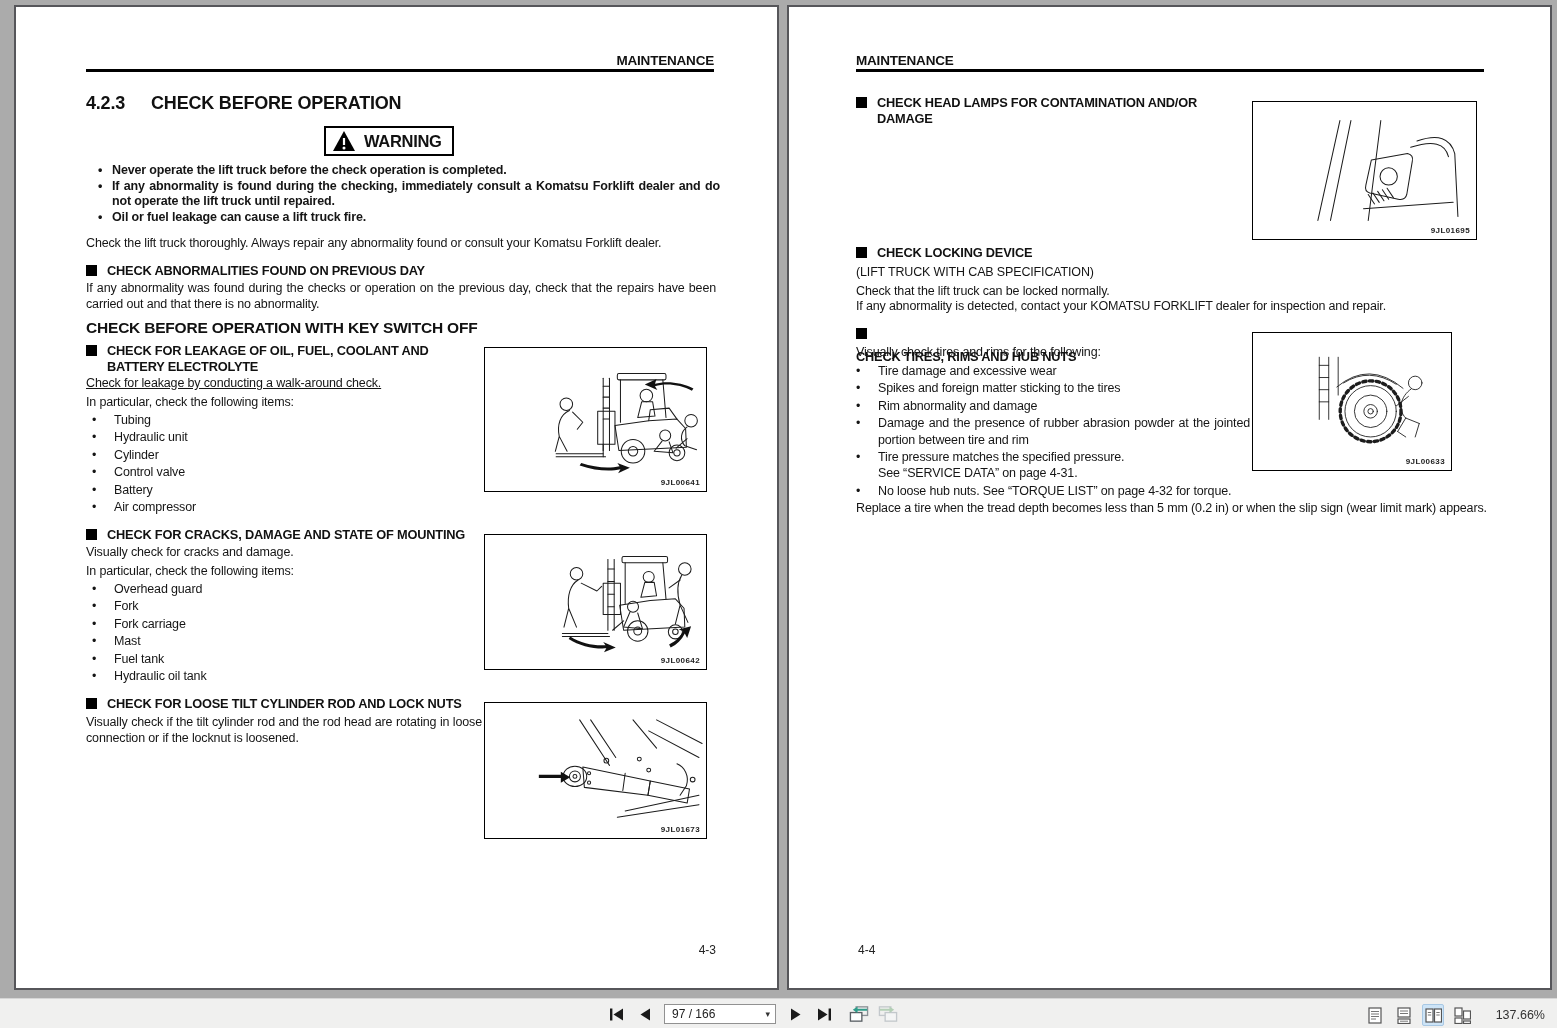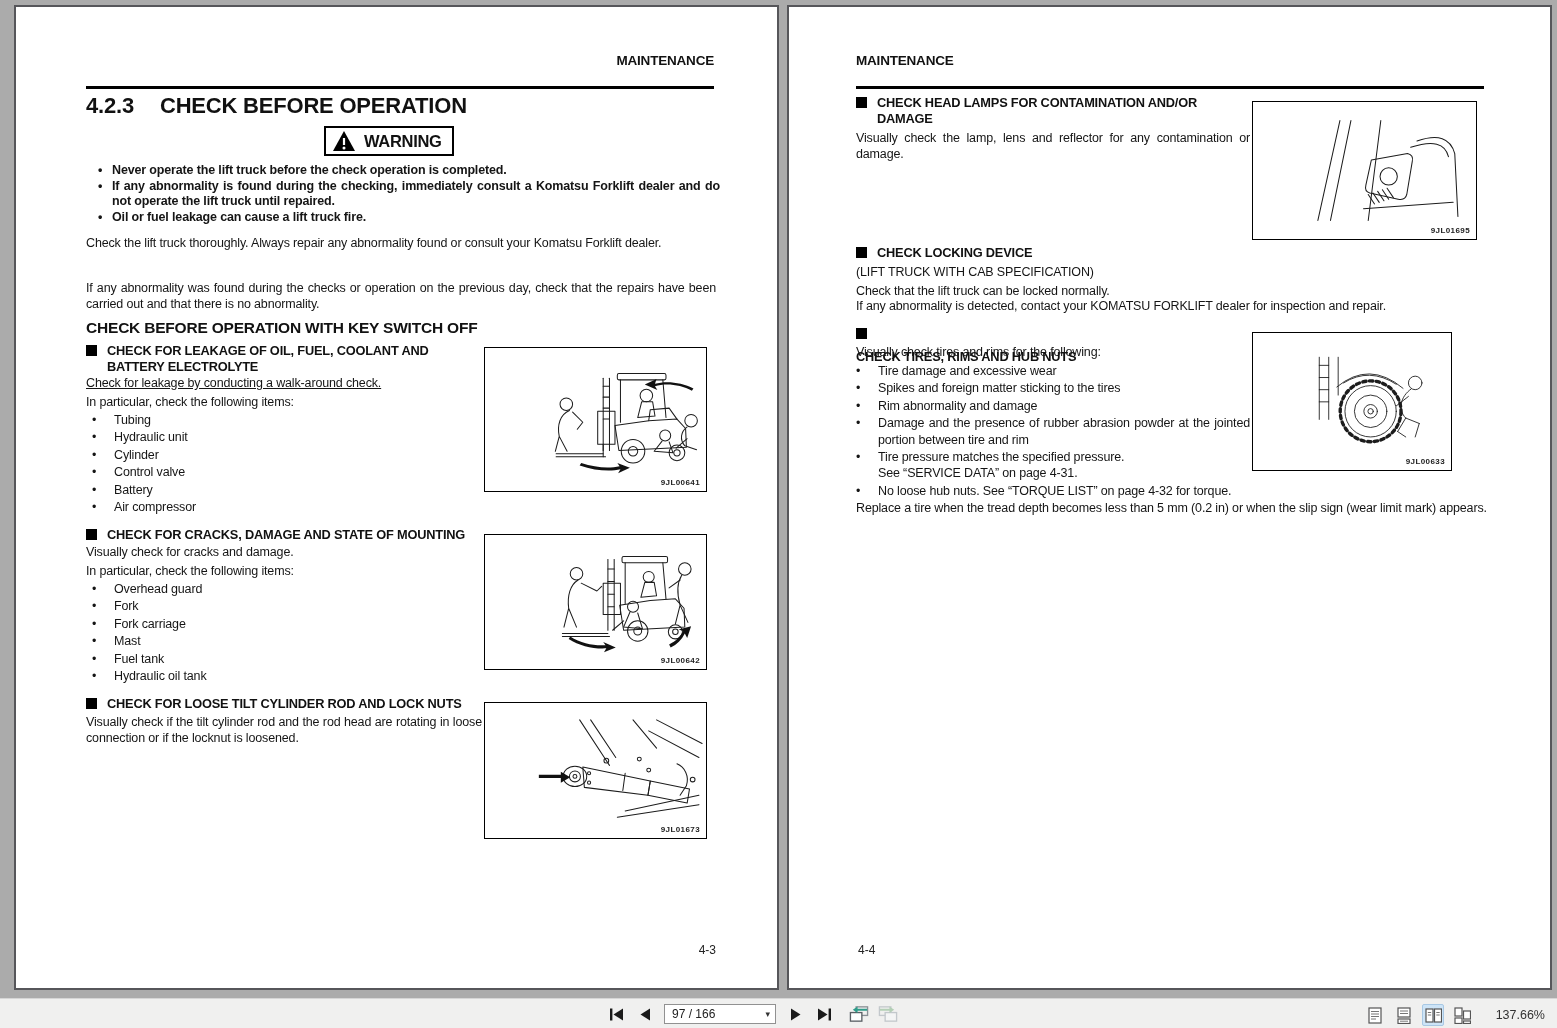--- a/index.html
+++ b/index.html
@@ -23,26 +23,26 @@
   .doc-text { font-size:12.5px; line-height:15.5px; letter-spacing:-0.15px; color:#151515; }
   .bold { font-weight:bold; }
   .justify { text-align:justify; }
   .nowrap { white-space:nowrap; }
   .pre { white-space:pre-line; }
 
   .abs { position:absolute; }
 
   .page-header {
     position:absolute; font-size:13.5px; font-weight:bold;
-    border-bottom:3px solid #000; padding-bottom:18px; letter-spacing:-0.2px;
+    border-bottom:3px solid #000; padding-bottom:1px; letter-spacing:-0.2px;
   }
   .hdr-right { text-align:right; }
   .hdr-left  { text-align:left; }
 
-  .sec-title { font-size:22px; font-weight:bold; letter-spacing:-0.2px; }
+  .sec-title { font-size:18px; font-weight:bold; letter-spacing:-0.2px; }
   .sec-title .num { margin-right:26px; }
 
   .warning-box {
     position:absolute; display:flex; align-items:center; gap:8px;
     border:2px solid #000; padding:2px 10px 2px 6px; background:#fff;
   }
   .warning-label { font-size:16.5px; font-weight:bold; letter-spacing:-0.3px; }
 
   .blist { position:absolute; }
   .brow { display:flex; }
@@ -128,20 +128,24 @@
         <span class="justify" style="flex:1">If any abnormality is found during the checking, immediately consult a Komatsu Forklift dealer and do not operate the lift truck until repaired.</span>
       </div>
       <div class="brow">
         <span class="dot">•</span>
         <span class="justify" style="flex:1">Oil or fuel leakage can cause a lift truck fire.</span>
       </div>
     </div>
 
     <div class="abs doc-text nowrap" style="left:70px; top:229px;">Check the lift truck thoroughly. Always repair any abnormality found or consult your Komatsu Forklift dealer.</div>
 
+    <div class="sq-head" style="left:70px; top:256px; width:628px;">
+      <span class="sq"></span>
+      <span class="t">CHECK ABNORMALITIES FOUND ON PREVIOUS DAY</span>
+    </div>
     <div class="abs doc-text justify" style="left:70px; top:274px; width:630px;">If any abnormality was found during the checks or operation on the previous day, check that the repairs have been carried out and that there is no abnormality.</div>
 
     <div class="big-head" style="left:70px; top:312px;">CHECK BEFORE OPERATION WITH KEY SWITCH OFF</div>
 
     <div class="sq-head" style="left:70px; top:336px; width:382px;">
       <span class="sq"></span>
       <span class="t" style="width:352px;">CHECK FOR LEAKAGE OF OIL, FUEL, COOLANT AND BATTERY ELECTROLYTE</span>
     </div>
     <div class="abs doc-text" style="left:70px; top:369px; width:395px;text-decoration:underline;">Check for leakage by conducting a walk-around check.</div>
     <div class="abs doc-text" style="left:70px; top:388px; width:395px;">In particular, check the following items:</div>
@@ -326,21 +330,20 @@
   </div>
 
   <div class="page page-right">
 
     <div class="page-header hdr-left" style="left:67px; top:46px; width:628px;">MAINTENANCE</div>
 
     <div class="sq-head" style="left:67px; top:88px; width:372px;">
       <span class="sq"></span>
       <span class="t" style="width:342px;">CHECK HEAD LAMPS FOR CONTAMINATION AND/OR DAMAGE</span>
     </div>
-    <div class="abs doc-text justify" style="left:67px; top:124px; width:394px;">Visually check the lamp, lens and reflector for any contamination or damage.</div>
 
     <div class="figure" style="left:463px; top:94px; width:225px; height:139px;">
       <svg viewBox="0 0 225 139">
         <g class="fig-art">
           <line x1="52" y1="6" x2="24" y2="133"></line>
             <line x1="66" y1="6" x2="40" y2="133"></line>
           <line x1="104" y1="6" x2="88" y2="133"></line>
           <path d="M150,32 Q190,18 198,48 L202,128"></path>
           <path d="M142,40 Q184,26 190,52"></path>
           <path d="M92,56 L138,48 Q146,50 144,58 L137,100 Q135,108 126,106 L90,98 Q83,96 85,88 Z"></path>

